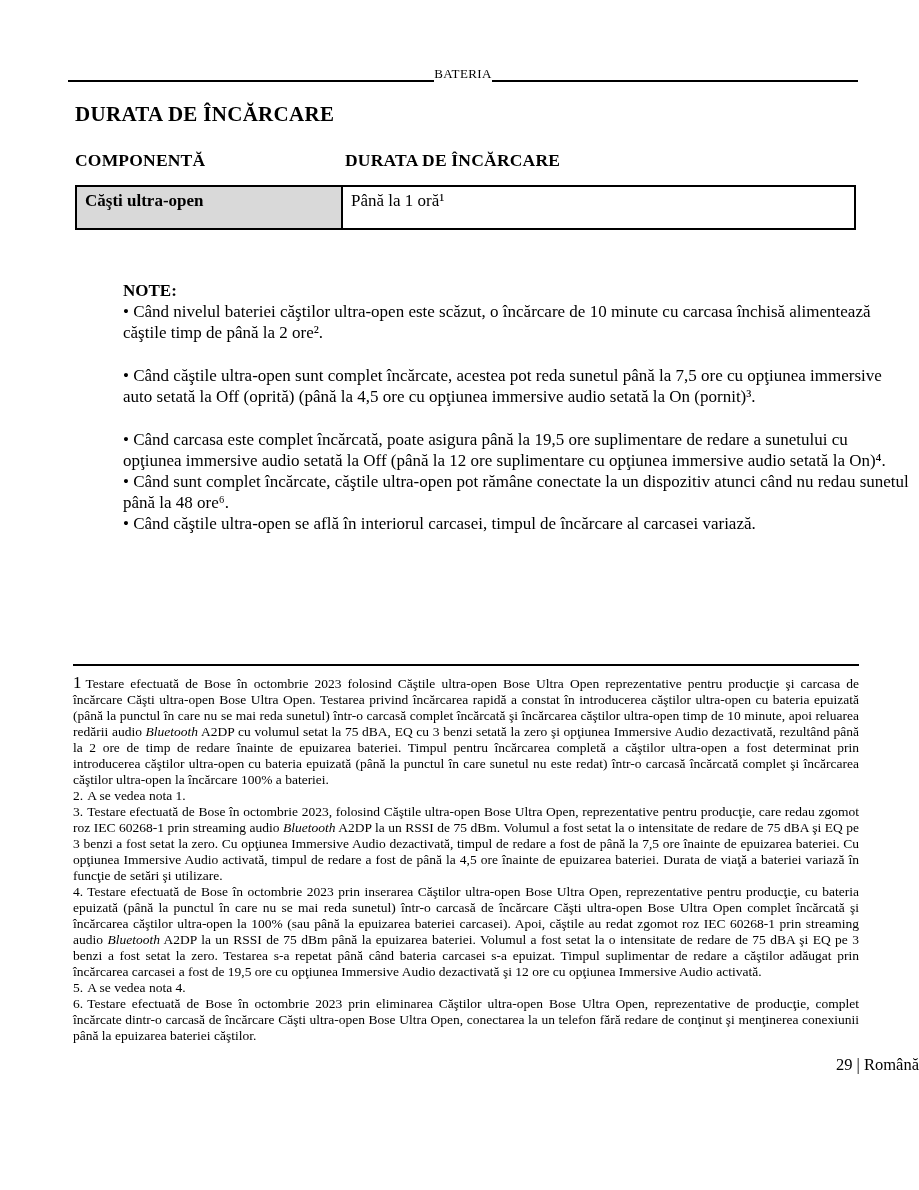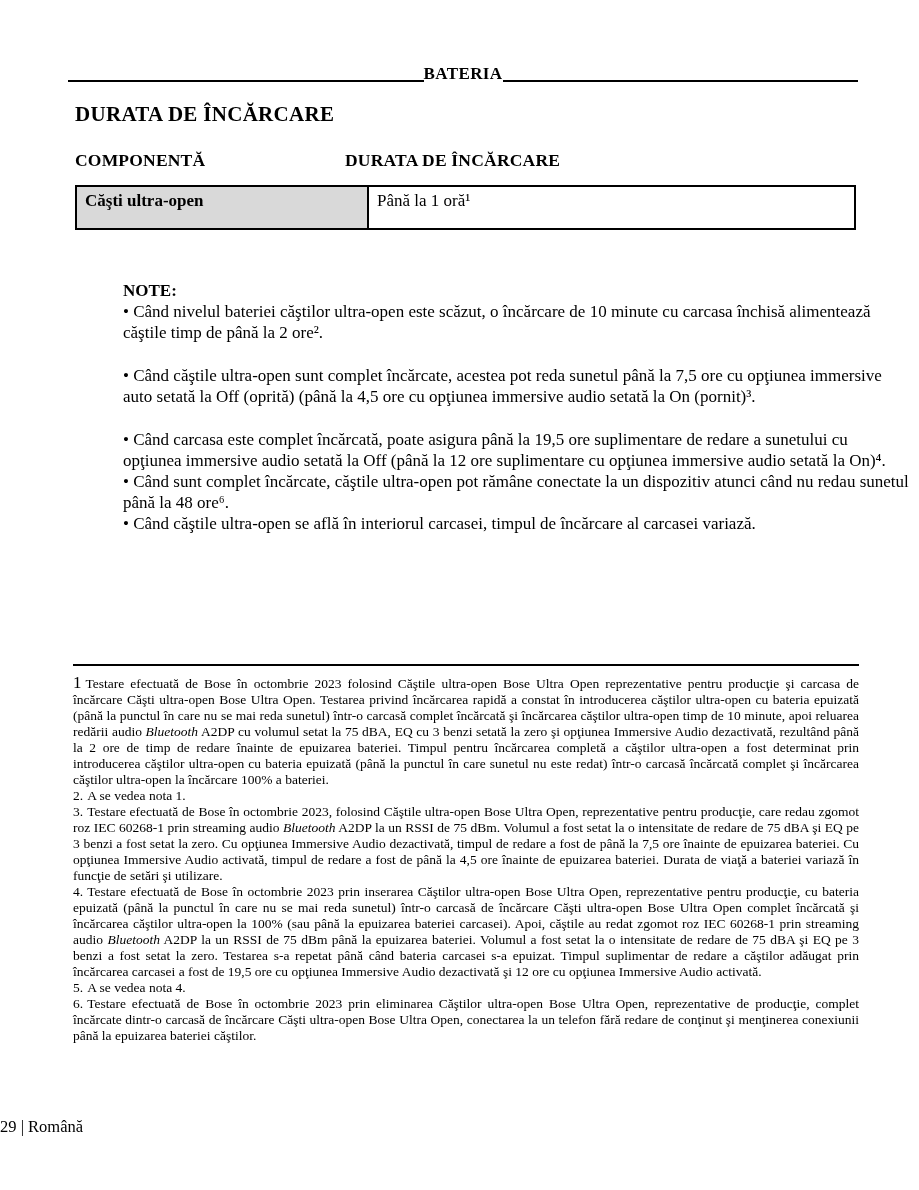--- a/index.html
+++ b/index.html
@@ -20,25 +20,24 @@
     top: 64px; left: 68px; right: 61px;
     display: flex;
     align-items: flex-end;
   }
   .header .rule {
     flex: 1;
     border-bottom: 2px solid #000;
     margin-bottom: 2px;
   }
   .header-title {
-    font-size: 17px;
+    font-size: 13px;
     line-height: 20px;
     letter-spacing: 0.4px;
     white-space: nowrap;
-    font-weight: bold;
   }
 
   
   .doc-title {
     position: absolute;
     top: 102px; left: 75px;
     margin: 0;
     font-size: 21px;
     font-weight: bold;
     letter-spacing: 0.3px;
@@ -58,21 +57,21 @@
   .th2 { flex: 1; }
   .ctable { width: 100%; border-collapse: collapse; table-layout: fixed; }
   .ctable td {
     border: 2px solid #000;
     vertical-align: top;
     font-size: 17px;
     line-height: 21px;
     padding: 3px 8px 0 8px;
     height: 43px;
   }
-  td.comp { width: 292px; background: #d9d9d9; font-weight: bold; }
+  td.comp { width: 266px; background: #d9d9d9; font-weight: bold; }
   td.dur { background: #ffffff; margin-left: 48px; }
 
   
   .notes {
     position: absolute;
     top: 280px; left: 75px; width: 786px;
     font-size: 17px;
     line-height: 21px;
     margin-left: 48px;
   }
@@ -89,22 +88,22 @@
     line-height: 16px;
     text-align: justify;
   }
   .fn-marker { margin-right: 4px; }
   .fn-marker-large { font-size: 17px; }
   .fn i { font-style: italic; }
 
   
   .footer {
     position: absolute;
-    top: 1117px; left: 0; width: 100%;
-    text-align: left;
+    top: 1055px; left: 0; width: 100%;
+    text-align: right;
     font-size: 16.5px;
   }
 </style>
 </head>
 <body>
 
 <div class="page">
 
   <div class="header">
     <span class="rule"></span>

